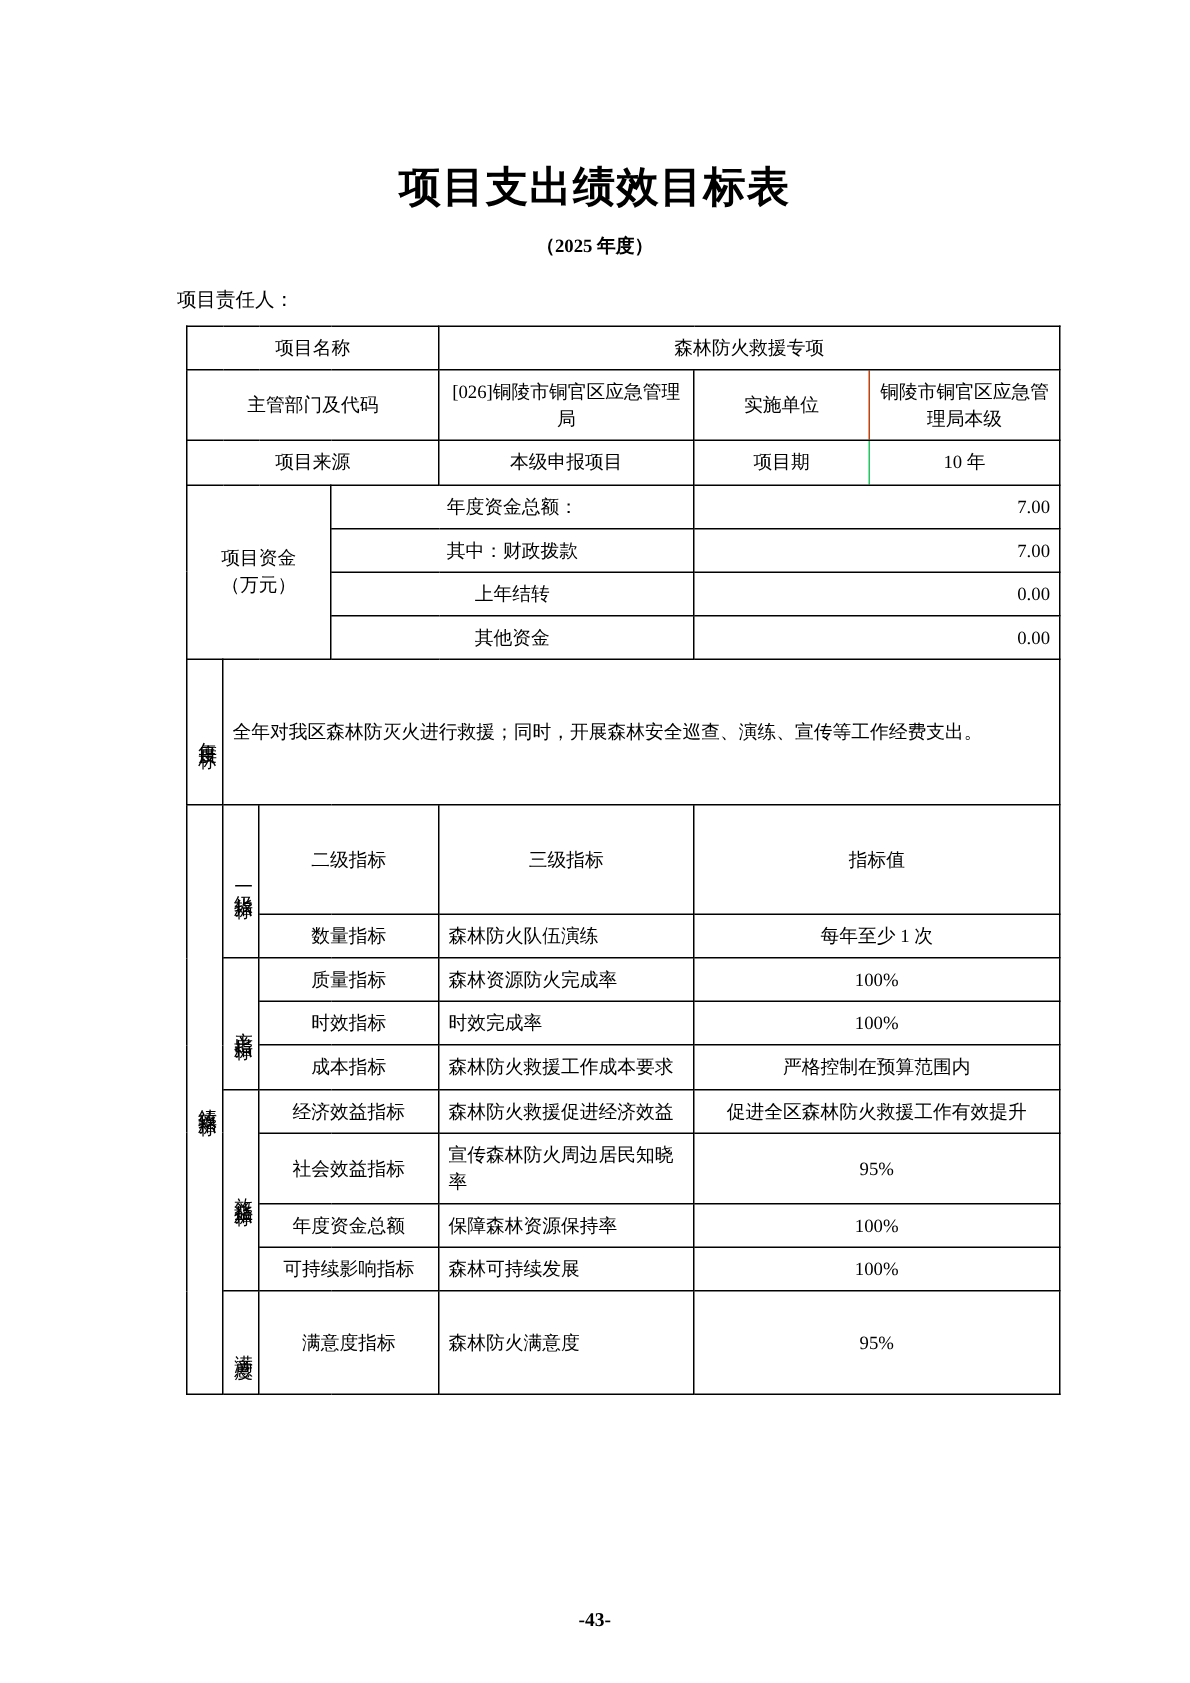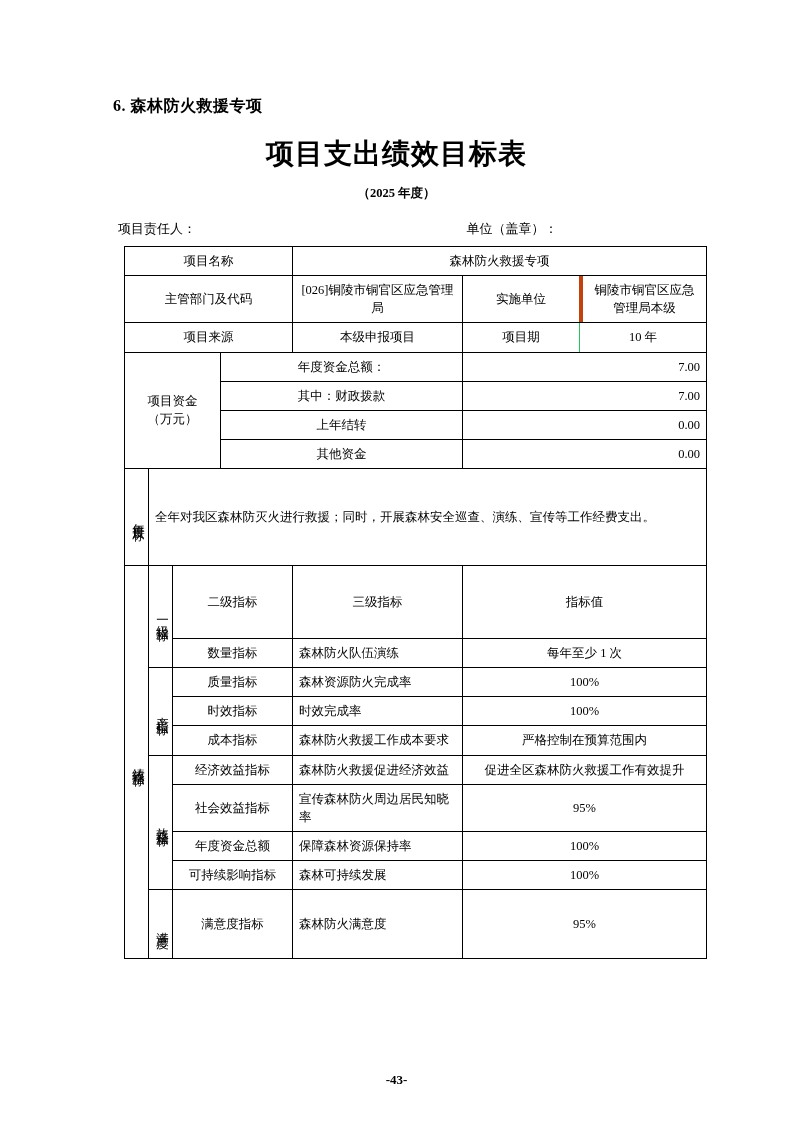--- a/index.html
+++ b/index.html
@@ -96,28 +96,26 @@
     padding: 10px 8px 10px 8px;
     vertical-align: top;
     line-height: 1.7;
   }
 </style>
 </head>
 <body>
 
 <div class="page">
 
-  <div class="section-heading">6. 森林防火救援专项</div>
 
   <div class="doc-title">项目支出绩效目标表</div>
   <div class="doc-subtitle">（2025 年度）</div>
 
   <div class="meta-row">
     <div class="meta-left">项目责任人：</div>
-    <div class="meta-right">单位（盖章）：</div>
   </div>
 
   <table class="main">
     <colgroup>
       <col style="width:24px">
       <col style="width:24px">
       <col style="width:48px">
       <col style="width:72px">
       <col style="width:170px">
       <col style="width:244px">
@@ -129,21 +127,21 @@
       <td colspan="2" class="c">森林防火救援专项</td>
     </tr>
 
     <tr>
       <td colspan="4" class="c">主管部门及代码</td>
       <td class="c">[026]铜陵市铜官区应急管理局</td>
       <td class="c" style="padding:0">
         <table style="border-collapse:collapse;width:100%;table-layout:fixed">
           <tbody>
                 <tr>
-            <td style="border:none;border-right:4px solid #c2410c;font-size:12.5px;text-align:center;padding:5px 6px;width:104px">实施单位</td>
+            <td style="border:none;border-right:1px solid #c2410c;font-size:12.5px;text-align:center;padding:5px 6px;width:104px">实施单位</td>
             <td style="border:none;font-size:12.5px;text-align:center;padding:5px 6px">铜陵市铜官区应急管理局本级</td>
           </tr>
         </tbody>
             </table>
       </td>
     </tr>
 
     <tr>
       <td colspan="4" class="c">项目来源</td>
       <td class="c">本级申报项目</td>

